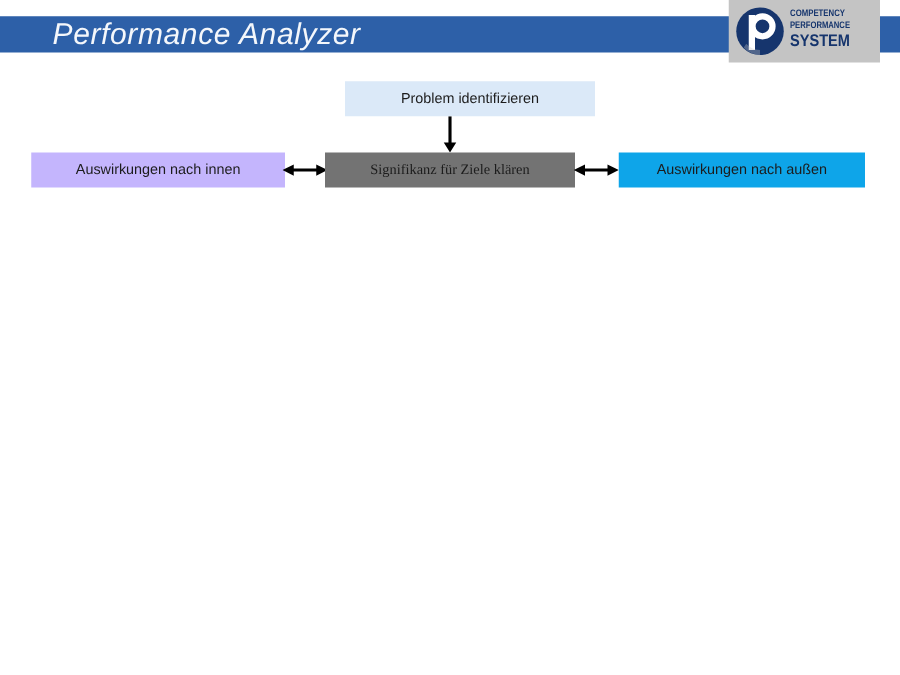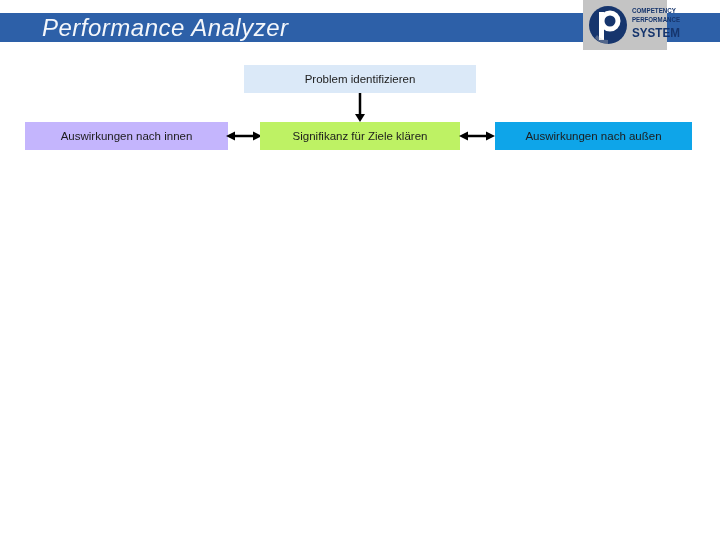--- a/index.html
+++ b/index.html
@@ -15,32 +15,32 @@
   
   .header-bar {
     position: absolute; top: 13px; left: 0; width: 720px; height: 29px;
     background: #2d60a8;
   }
   .page-title {
     position: absolute; top: 13px; left: 42px; height: 29px; line-height: 29px;
     color: #f4f7fb; font-size: 24px; letter-spacing: 0.5px; font-style: italic;
   }
   .logo-box {
-    position: absolute; top: 0; left: 583px; width: 84px; height: 50px;
+    position: absolute; top: 0; left: 583px; width: 121px; height: 50px;
     background: #c4c4c4;
   }
   .logo-box svg { display: block; }
 
   
   .fc-box {
     position: absolute; height: 28px; line-height: 28px;
     text-align: center; font-size: 11.5px; color: #1c1c1c;
     background: #dbe9f8;
   }
-  .fc-box.top    { left: 244px; top: 65px;  width: 232px; }
+  .fc-box.top    { left: 276px; top: 65px;  width: 200px; }
   .fc-box.left   { left: 25px;  top: 122px; width: 203px; }
   .fc-box.center { left: 260px; top: 122px; width: 200px; }
   .fc-box.right  { left: 495px; top: 122px; width: 197px; background: #fdeac4; }
 
   .arrow { position: absolute; }
   .arrow-down  { left: 353px; top: 93px; }
   .arrow-h-left  { left: 226px; top: 130px; }
   .arrow-h-right { left: 459px; top: 130px; }
 
   
@@ -85,21 +85,21 @@
   <div class="fc-box left" style="background-color: #c4b5fd;">
     <span>Auswirkungen nach innen</span>
   </div>
 
   <svg class="arrow arrow-h-left" width="36" height="12" viewBox="0 0 36 12">
     <line x1="7" y1="6" x2="29" y2="6" stroke="#000000" stroke-width="2.5"></line>
     <polygon points="0,6 9,1.5 9,10.5" fill="#000000"></polygon>
     <polygon points="36,6 27,1.5 27,10.5" fill="#000000"></polygon>
   </svg>
 
-  <div class="fc-box center" style="background-color: #bef264;">
+  <div class="fc-box center" style="background-color: #737373; font-family: Liberation Serif, serif;">
     <span>Signifikanz für Ziele klären</span>
   </div>
 
   <svg class="arrow arrow-h-right" width="36" height="12" viewBox="0 0 36 12">
     <line x1="7" y1="6" x2="29" y2="6" stroke="#000000" stroke-width="2.5"></line>
     <polygon points="0,6 9,1.5 9,10.5" fill="#000000"></polygon>
     <polygon points="36,6 27,1.5 27,10.5" fill="#000000"></polygon>
   </svg>
 
   <div class="fc-box right" style="background-color: #0ea5e9;">

